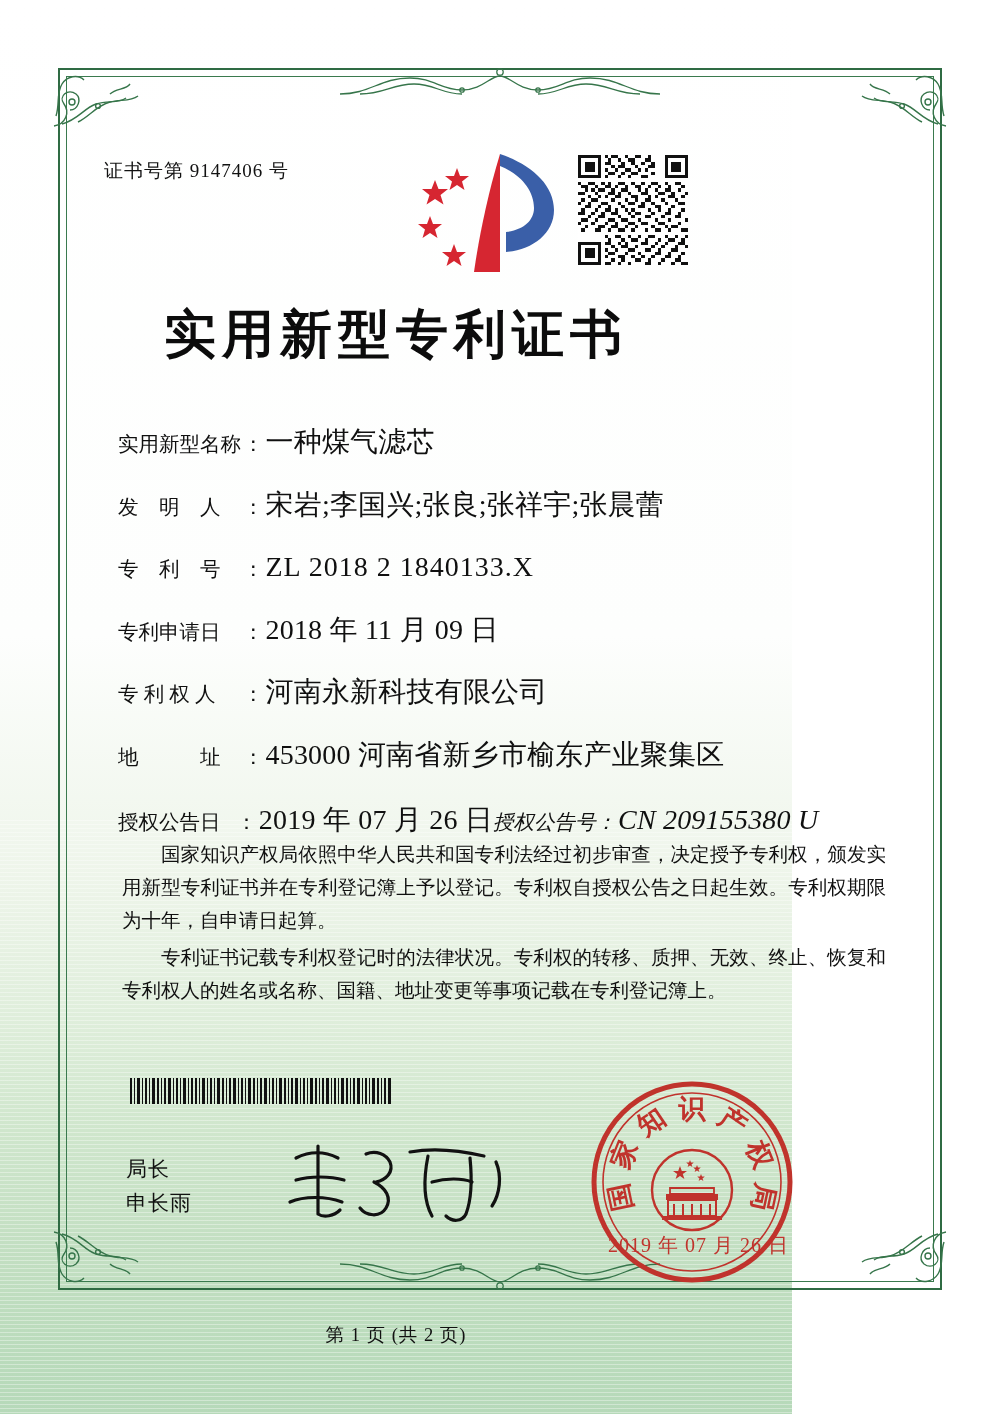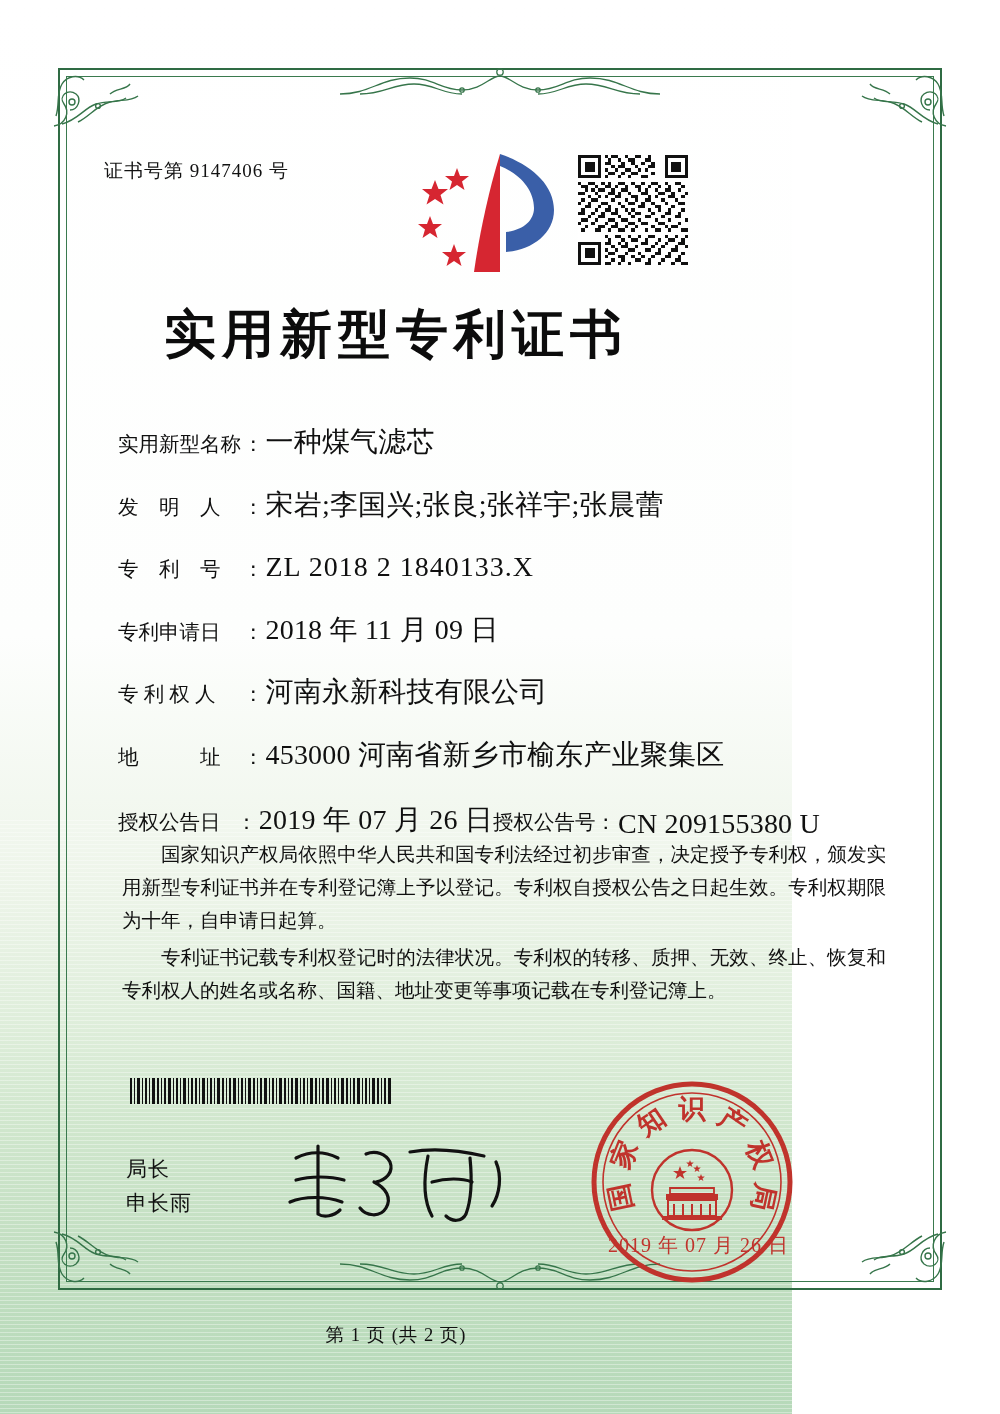--- a/index.html
+++ b/index.html
@@ -158,21 +158,21 @@
 
   .row-dual {
     display: flex;
     align-items: baseline;
     font-size: 20.5px;
     margin-bottom: 1px;
     color: #101010;
     white-space: nowrap;
   }
   .dual-left { display: flex; align-items: baseline; width: 375px; }
-  .dual-right { display: flex; align-items: flex-start; }
+  .dual-right { display: flex; align-items: flex-end; font-style: italic; }
 
   
   .paras {
     position: absolute;
     left: 118px;
     top: 838px;
     width: 768px;
     font-size: 19.5px;
     line-height: 33px;
     color: #101010;

